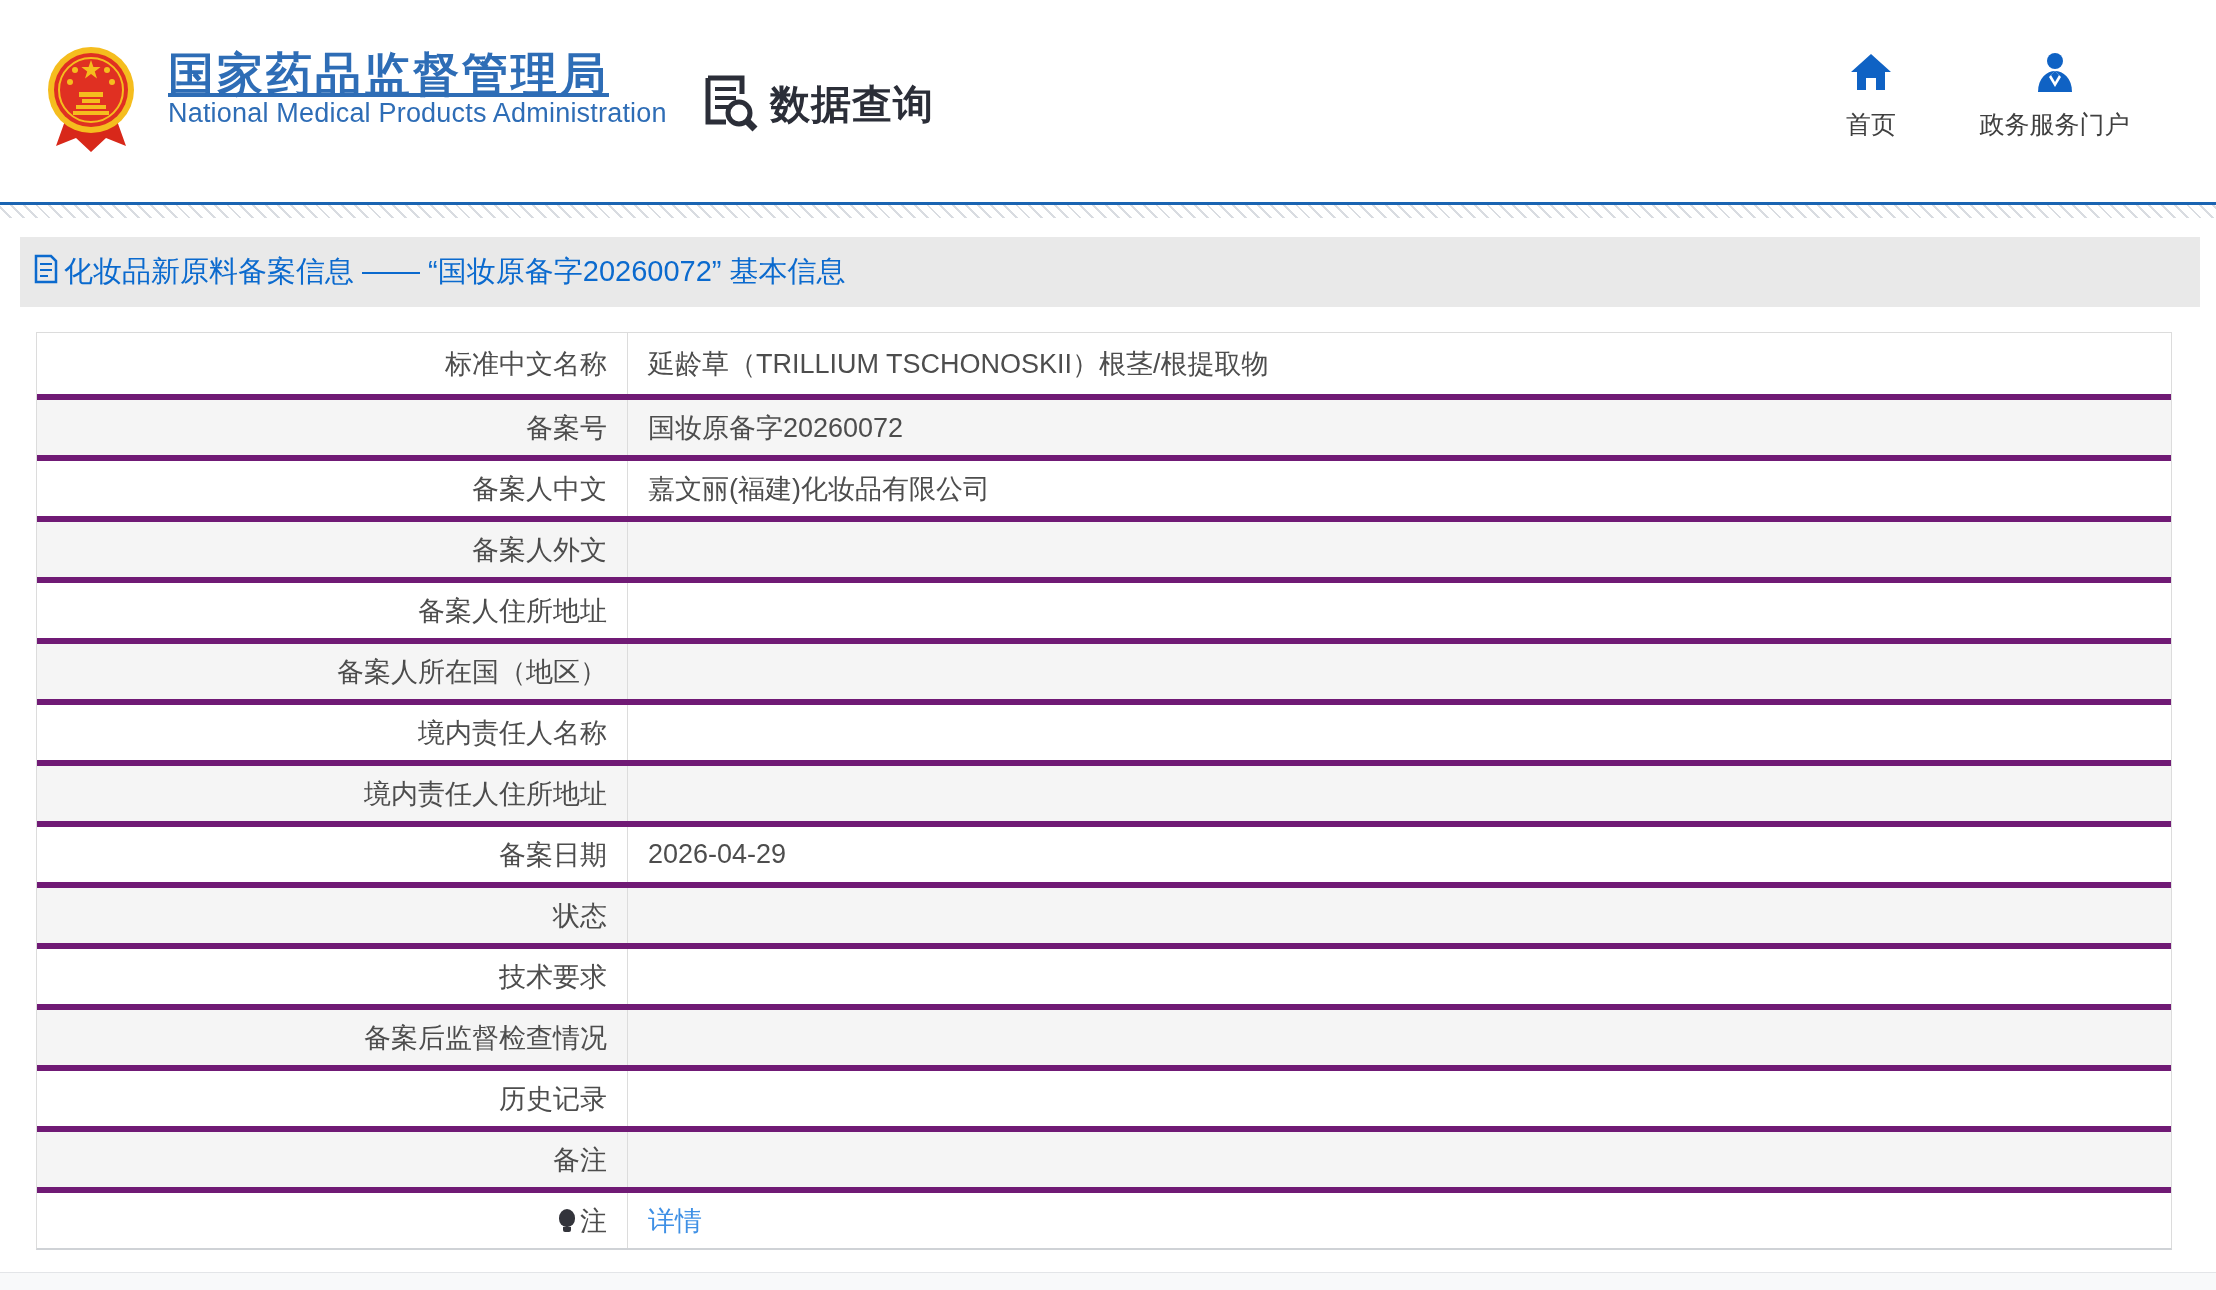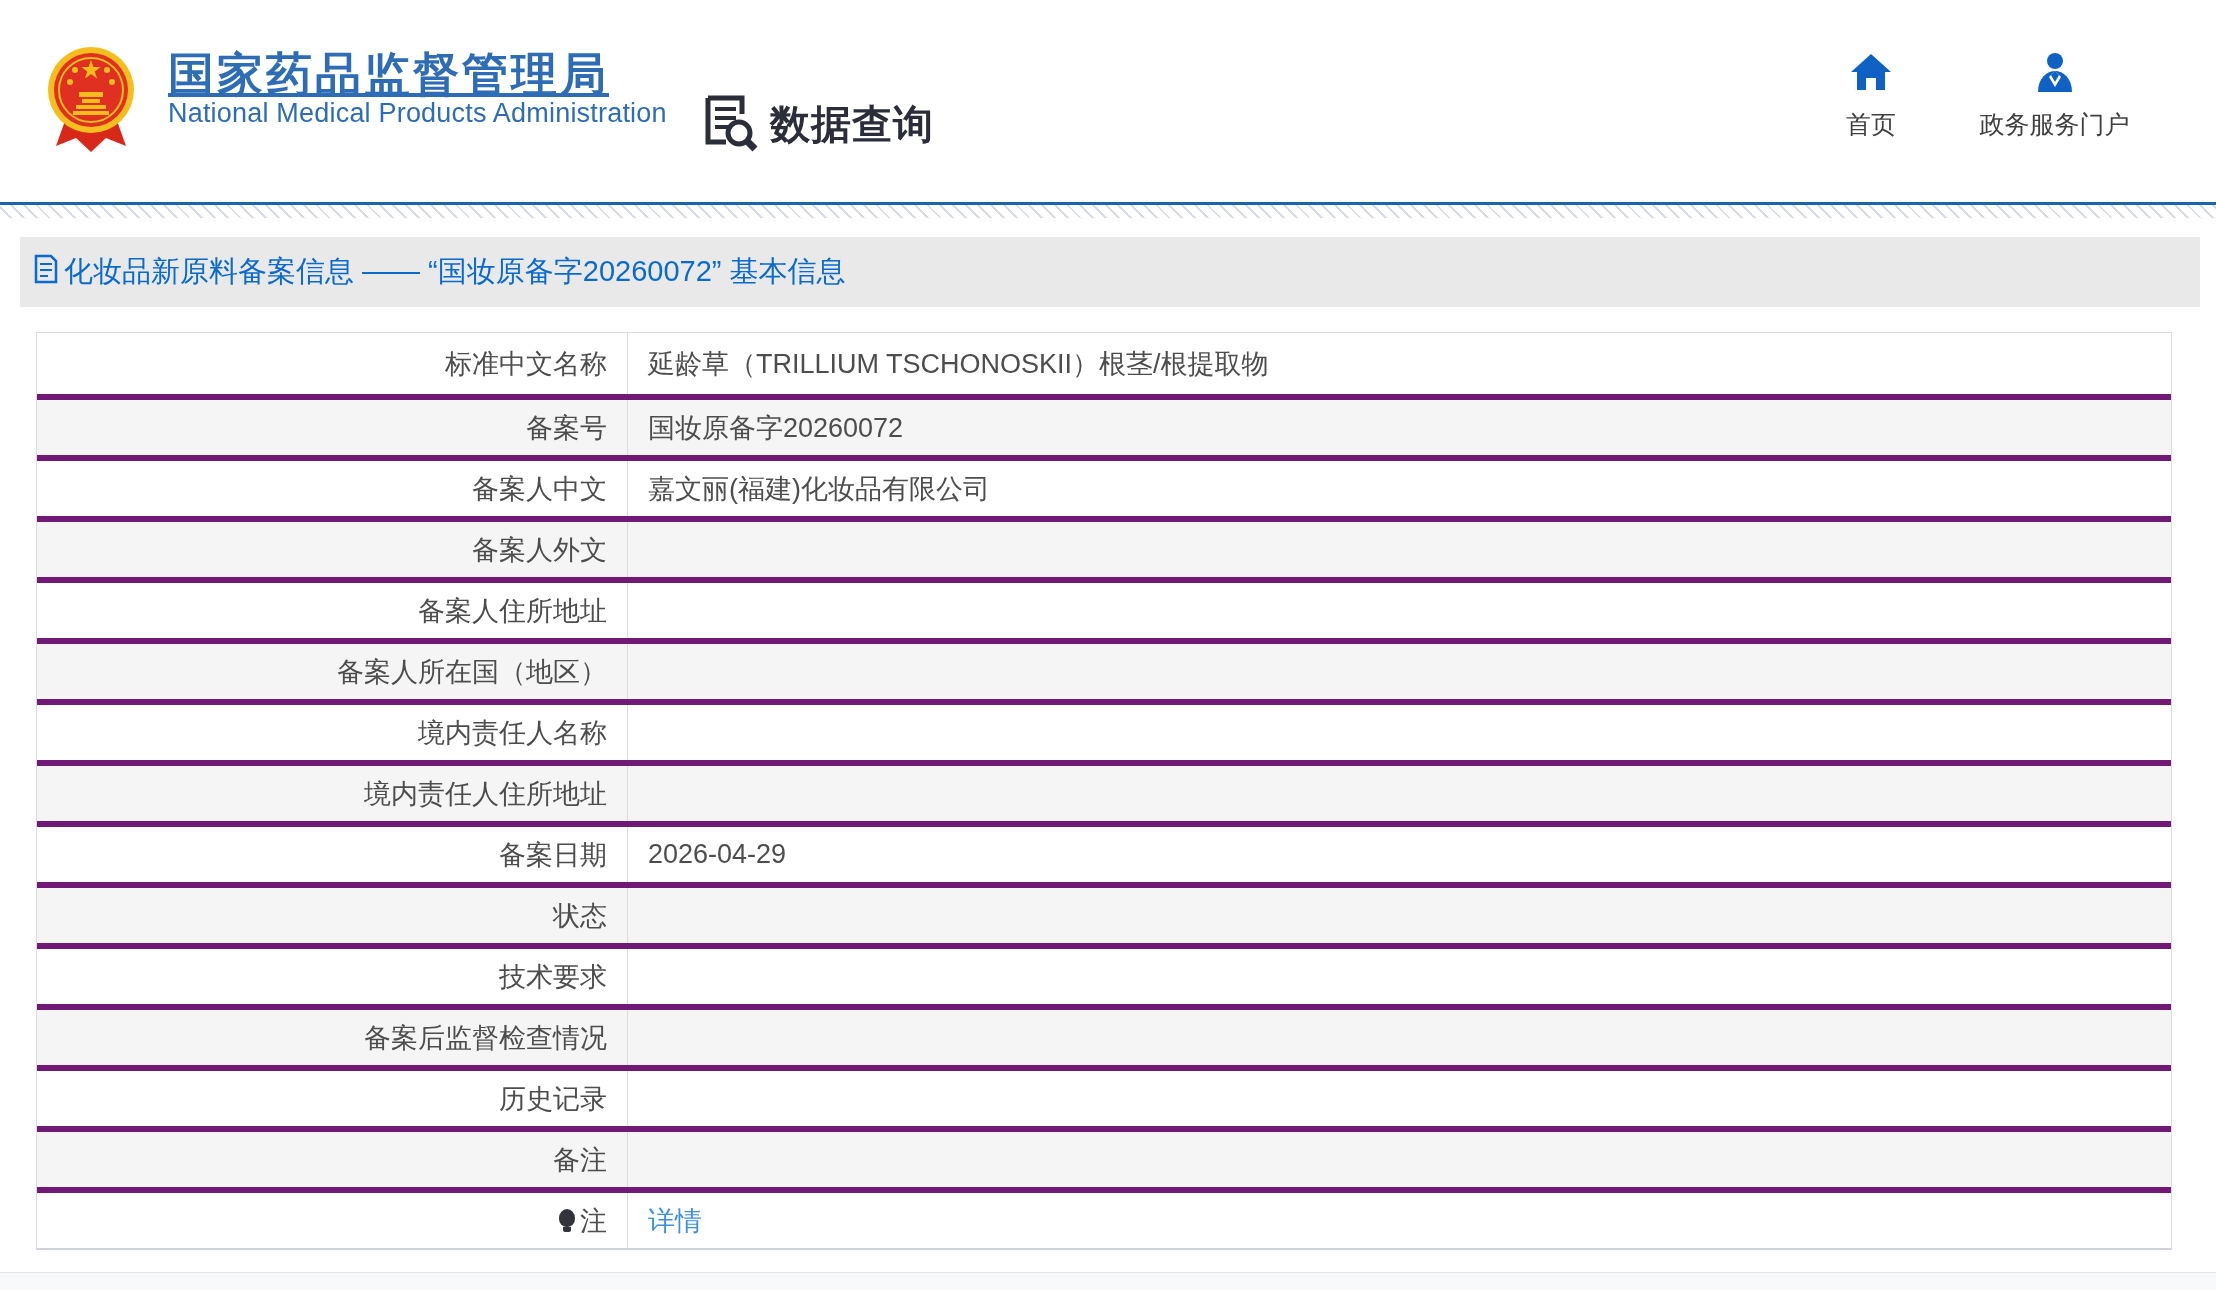--- a/index.html
+++ b/index.html
@@ -7,21 +7,21 @@
     width:2216px;height:1290px;position:relative;background:#fff;overflow:hidden;
     font-family:"Liberation Sans","DejaVu Sans",sans-serif;
     -webkit-font-smoothing:antialiased;
   }
   
   .header{position:relative;width:100%;height:202px;background:#fff;}
   .emblem{position:absolute;left:46px;top:44px;}
   .brand{position:absolute;left:168px;top:50px;}
   .brand-cn{font-size:46px;font-weight:bold;color:#2e6db6;letter-spacing:3px;line-height:1.05;text-decoration:underline;}
   .brand-en{font-size:27px;color:#2e6db6;letter-spacing:0.2px;}
-  .dataquery{position:absolute;left:700px;top:92px;display:flex;align-items:center;gap:12px;cursor:pointer;}
+  .dataquery{position:absolute;left:700px;top:72px;display:flex;align-items:center;gap:12px;cursor:pointer;}
   .dataquery-label{font-size:40px;font-weight:bold;color:#2b2e38;letter-spacing:1px;}
   .nav-item{position:absolute;top:52px;text-align:center;cursor:pointer;}
   .nav-home{left:1826px;width:90px;}
   .nav-portal{left:1952px;width:205px;}
   .nav-label{margin-top:12px;font-size:25px;color:#3f3f3f;}
   
   .blue-line{position:absolute;top:202px;left:0;width:100%;height:3px;background:#1a64b2;}
   .hatch-band{position:absolute;top:205px;left:0;width:100%;height:13px;
     background:repeating-linear-gradient(45deg,#ffffff 0px,#ffffff 7px,#d9dce1 7px,#d9dce1 9px);}
   

